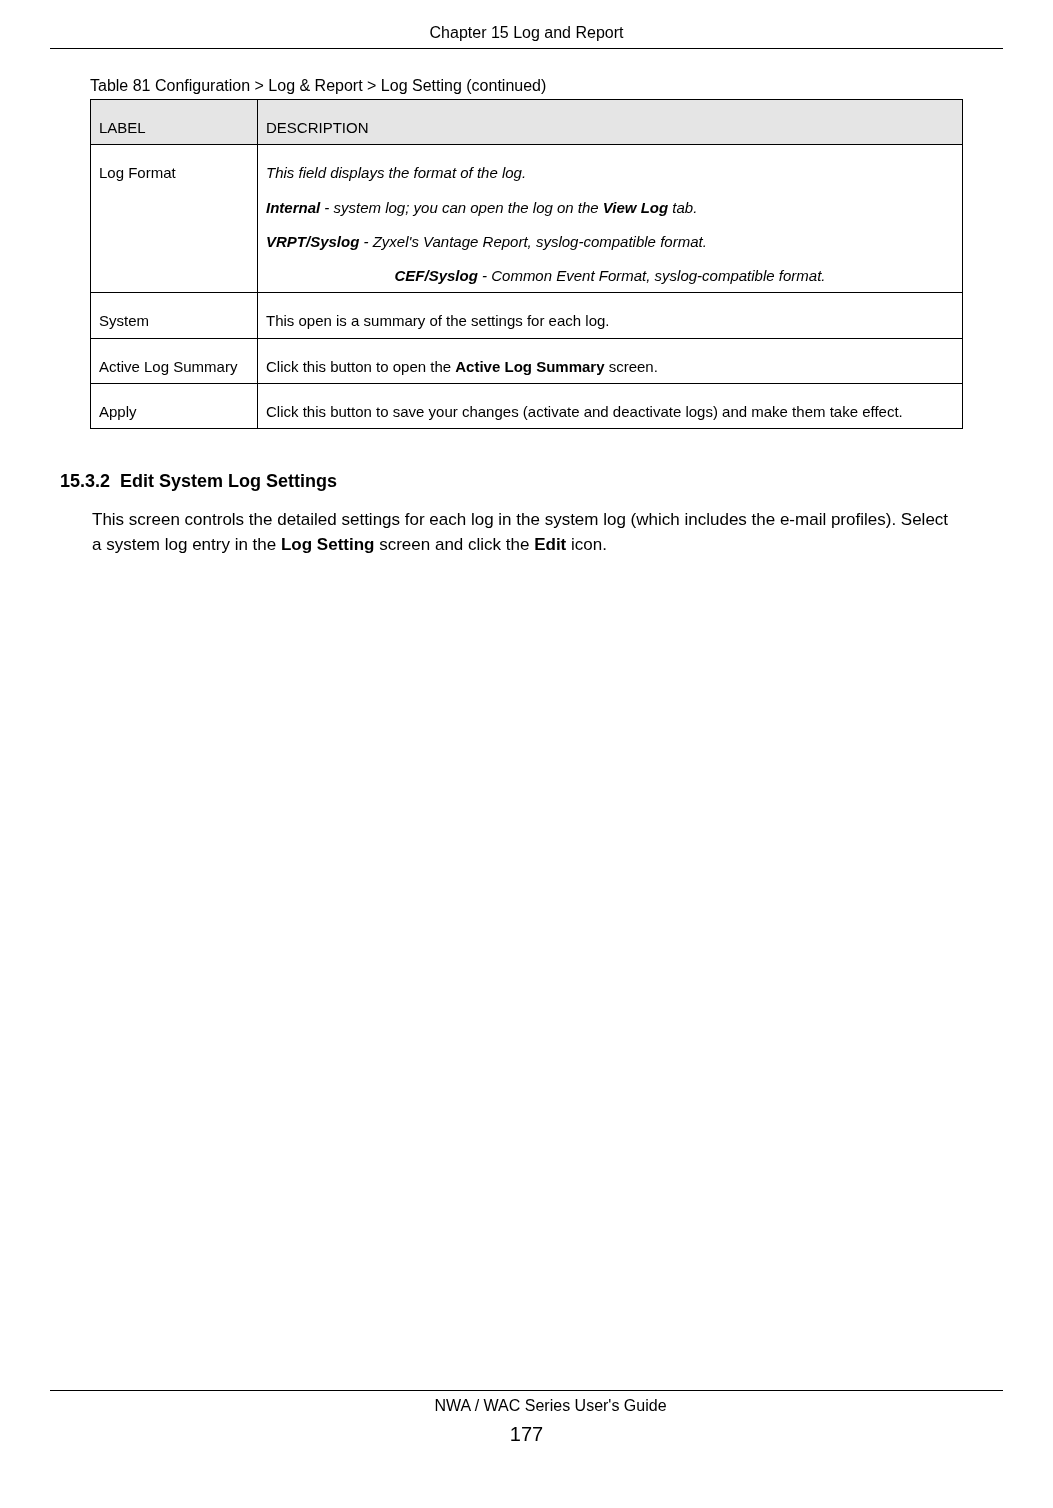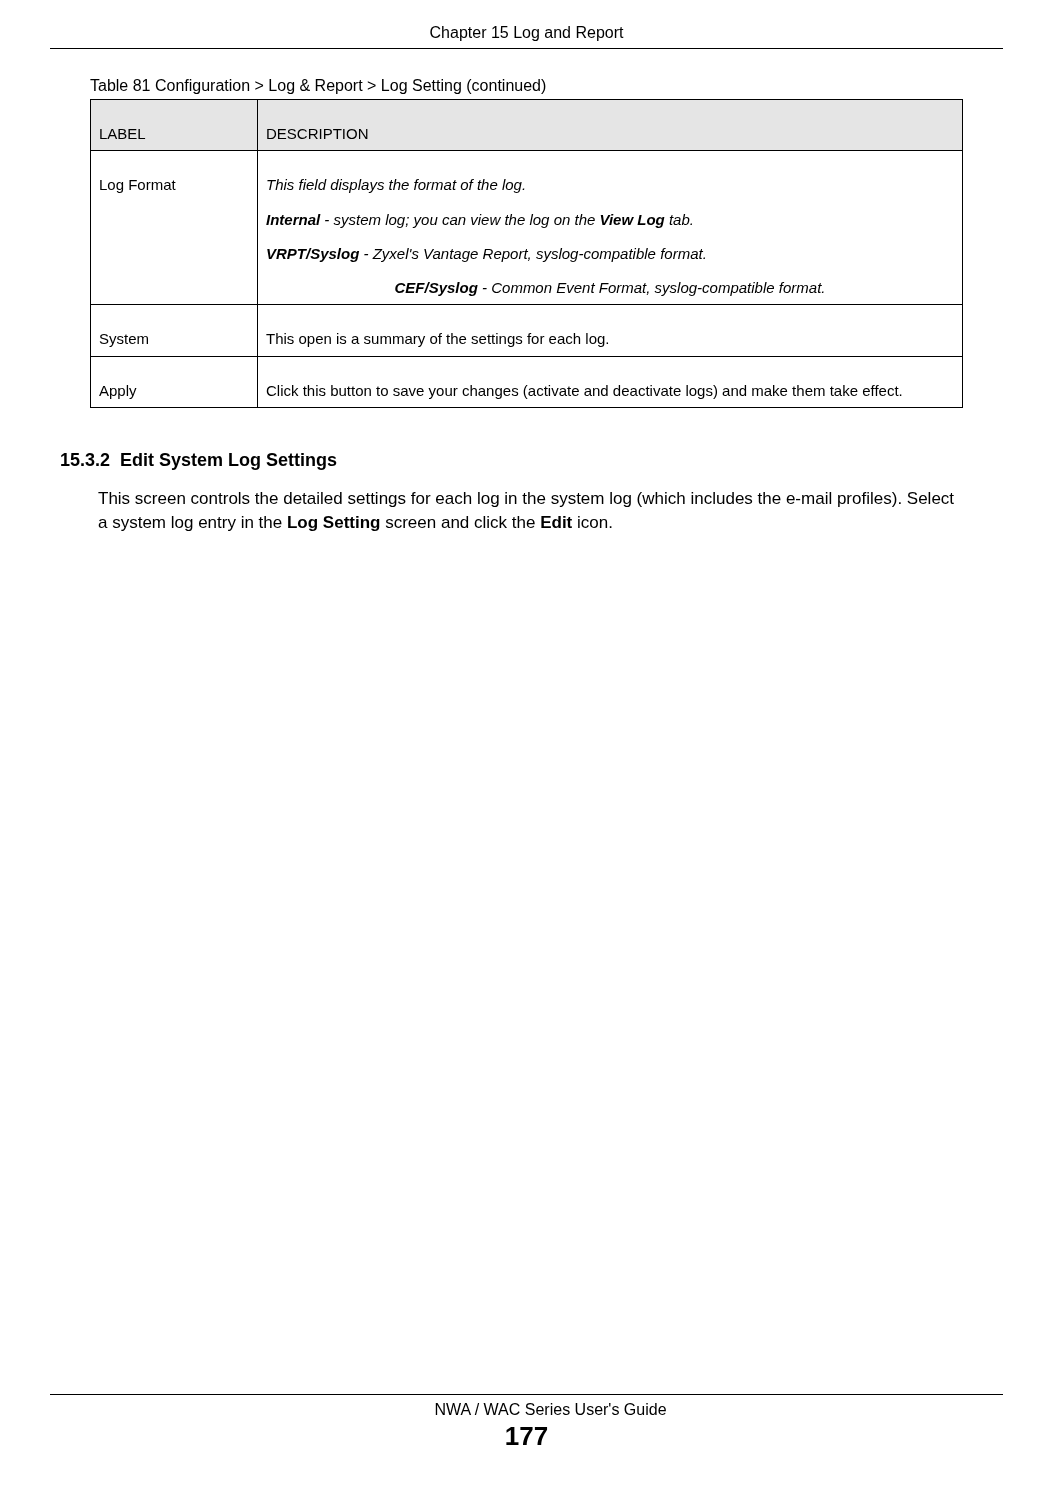--- a/index.html
+++ b/index.html
@@ -39,21 +39,21 @@
   }
   table.settings {
     border-collapse: collapse;
     width: 100%;
     font-size: 15px;
   }
   table.settings th, table.settings td {
     border: 1px solid #000;
     text-align: left;
     vertical-align: top;
-    padding: 24px 8px 6px 8px;
+    padding: 18px 8px 6px 8px;
     line-height: 1.35;
   }
   table.settings th {
     background: #e5e5e5;
     font-weight: normal;
     font-size: 15px;
   }
   table.settings th.col-label {
     width: 150px;
   }
@@ -67,42 +67,42 @@
   }
   h3.section {
     font-size: 18px;
     font-weight: bold;
     margin: 42px 0 16px -30px;
   }
   .section-num { font-weight: bold; }
   .body-text {
     font-size: 17px;
     line-height: 1.45;
-    margin: 8px;
+    margin: 2px;
   }
   .footer {
     position: absolute;
     left: 0; right: 0;
     bottom: 54px;
     text-align: center;
   }
   .rule-bottom {
     border: none;
     border-top: 1px solid #000;
     margin: 0 50px 6px 50px;
   }
   .footer-title {
     font-size: 16px;
     margin: 4px 0 2px 0;
     padding-left: 48px;
   }
   .footer-page {
-    font-size: 26px;
-    font-weight: bold;
-    margin: 2px;
+    font-size: 20px;
+    font-weight: normal;
+    margin: 8px;
   }
   b { font-weight: bold; }
 </style>
 </head>
 <body>
 <div class="page">
 
   <div class="chapter-header">Chapter 15 Log and Report</div>
   <hr class="rule-top">
 
@@ -116,29 +116,33 @@
           <th class="col-label">LABEL</th>
           <th>DESCRIPTION</th>
         </tr>
       </thead>
       <tbody>
         <tr>
           <td>Log Format</td>
           <td>
             <div class="desc-block">
               <p>This field displays the format of the log.</p>
-              <p><b>Internal</b><span> - system log; you can view the log on the </span><b>View Log</b><span> tab.</span></p>
+              <p><b>Internal</b><span> - system log; you can open the log on the </span><b>View Log</b><span> tab.</span></p>
               <p><b>VRPT/Syslog</b><span> - Zyxel's Vantage Report, syslog-compatible format.</span></p>
               <p><b>CEF/Syslog</b><span> - Common Event Format, syslog-compatible format.</span></p>
             </div>
           </td>
         </tr>
         <tr>
           <td>System</td>
           <td>This open is a summary of the settings for each log.</td>
+        </tr>
+        <tr>
+          <td>Active Log Summary</td>
+          <td><span>Click this button to open the </span><b>Active Log Summary</b><span> screen.</span></td>
         </tr>
         <tr>
           <td>Apply</td>
           <td>Click this button to save your changes (activate and deactivate logs) and make them take effect.</td>
         </tr>
       </tbody>
     </table>
 
     <h3 class="section">
       <span class="section-num">15.3.2</span>&nbsp;&nbsp;<span>Edit System Log Settings</span>

